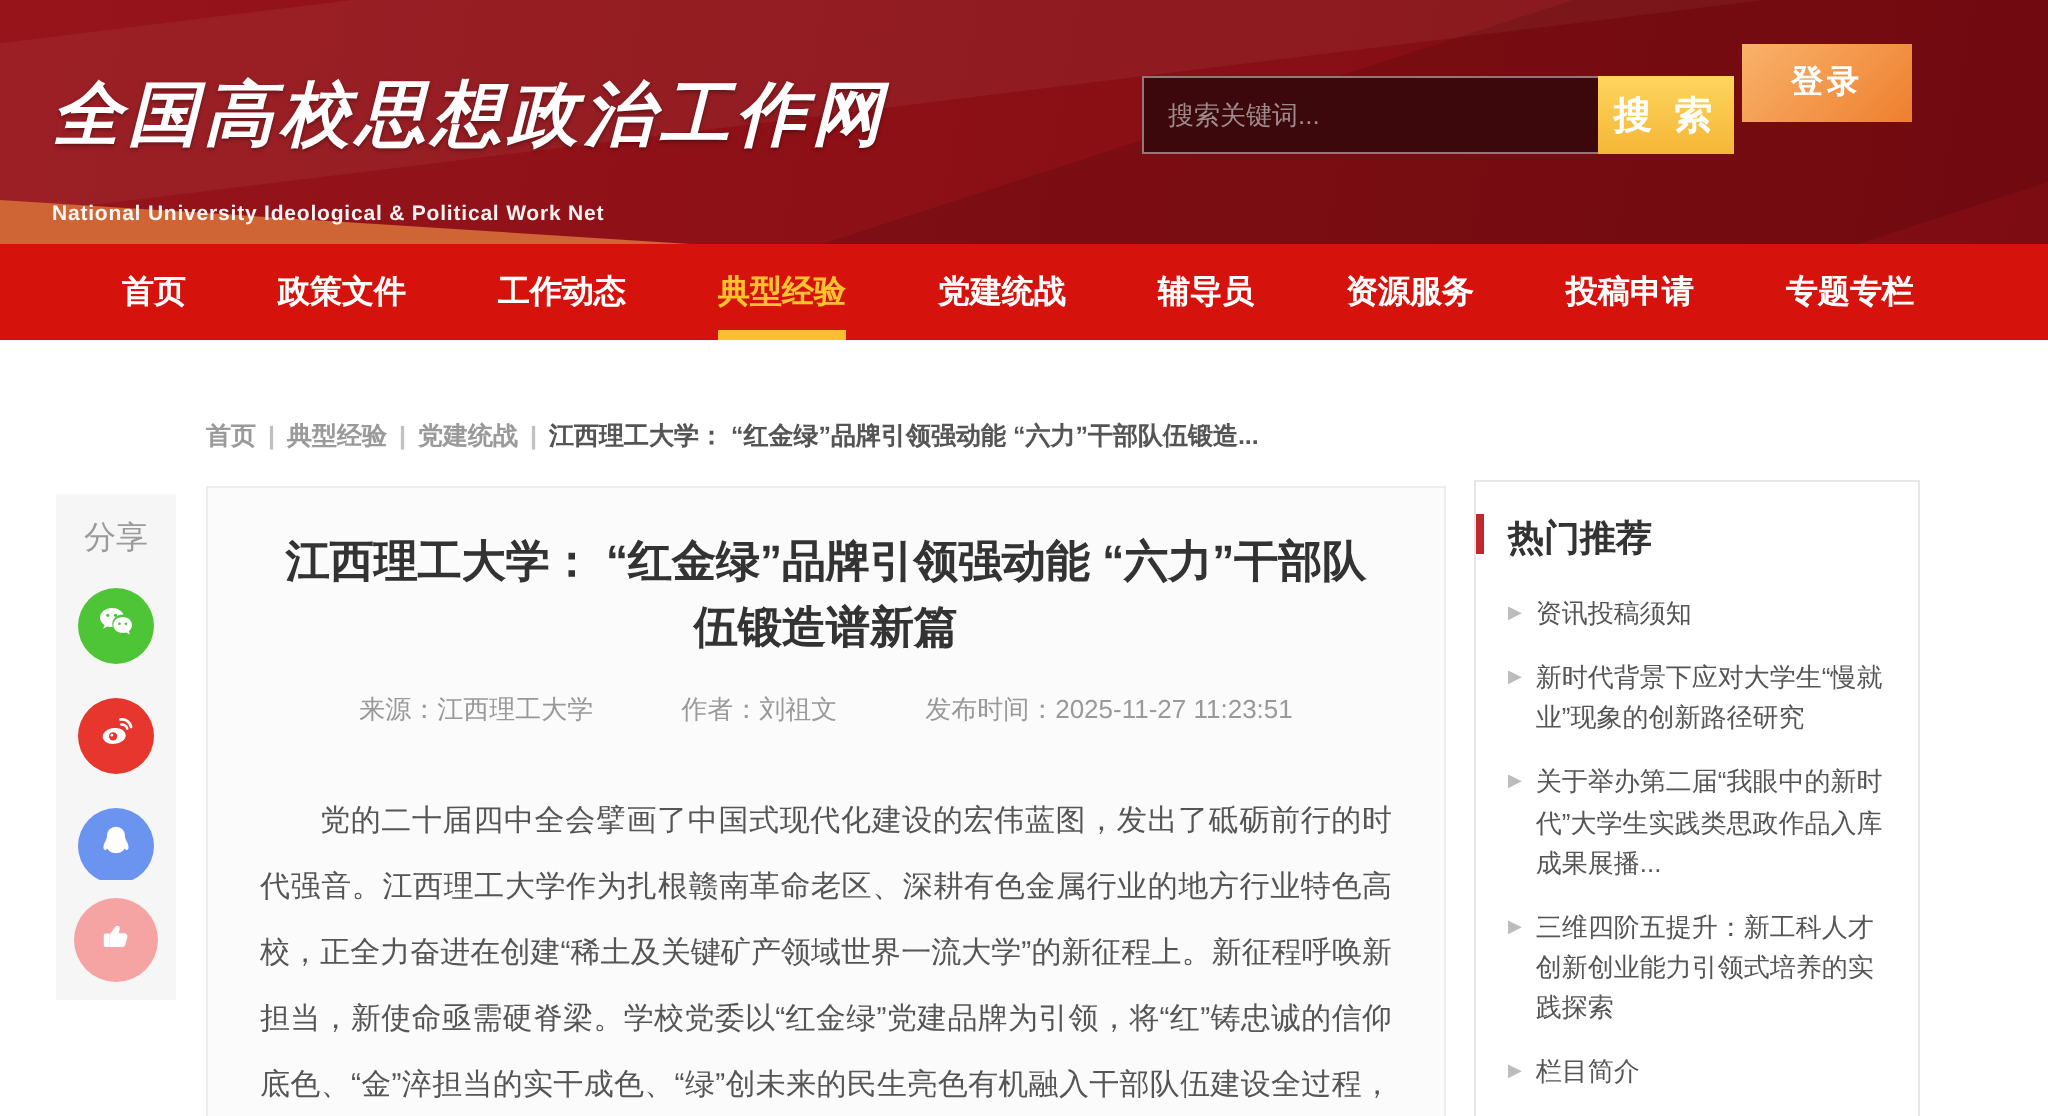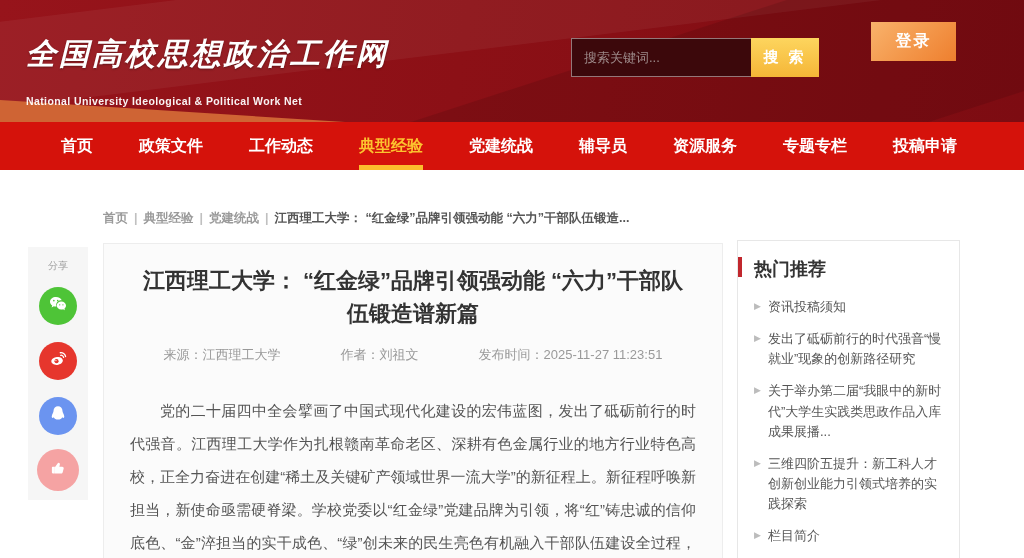--- a/index.html
+++ b/index.html
@@ -10,28 +10,28 @@
   
   .header { position:absolute; left:0; top:0; width:1024px; height:122px;
     background:linear-gradient(100deg,#97141b 0%,#8c1016 45%,#7d0c12 100%); overflow:hidden; }
   .header .streak1 { position:absolute; left:-6%; top:-46px; width:120%; height:86px;
     background:rgba(255,255,255,0.05); transform:rotate(-7deg); }
   .header .streak2 { position:absolute; right:-10%; top:10px; width:70%; height:160px;
     background:rgba(0,0,0,0.10); transform:rotate(-18deg); }
   .orange-wedge { position:absolute; left:0; bottom:0; width:345px; height:22px;
     background:#cf6434; clip-path:polygon(0 0,100% 100%,0 100%); }
   .logo { position:absolute; left:26px; top:34px; color:#fff; z-index:3; }
-  .logo-cn { font-size:30px; font-weight:bold; font-style:italic; letter-spacing:3px;
+  .logo-cn { font-size:35px; font-weight:bold; font-style:italic; letter-spacing:3px;
     text-shadow:0 1px 2px rgba(0,0,0,.35); font-family:"DejaVu Serif","Liberation Serif",serif; }
   .logo-en { font-size:10.5px; font-weight:bold; letter-spacing:.4px; margin-top:20px; opacity:.95; }
   .search-wrap { position:absolute; left:571px; top:38px; height:39px; display:flex; z-index:3; }
-  .search-input { width:180px; height:39px; background:#3c080b; border:1px solid rgba(255,255,255,.45);
+  .search-input { width:228px; height:39px; background:#3c080b; border:1px solid rgba(255,255,255,.45);
     border-right:none; color:#b9a6a6; font-size:13px; padding:0 12px; outline:none; }
   .search-input::placeholder { color:#9e8b8b; }
-  .search-btn { width:68px; height:39px; border:none; cursor:pointer; color:#fff; font-size:15px;
+  .search-btn { width:68px; height:39px; border:none; cursor:pointer; color:#fff; font-size:19px;
     font-weight:bold; letter-spacing:3px; background:linear-gradient(180deg,#fdd55e,#f5b637); }
   .login-btn { position:absolute; left:871px; top:22px; width:85px; height:39px; border:none; cursor:pointer;
     color:#fff; font-size:16px; font-weight:bold; letter-spacing:2px; z-index:3;
     background:linear-gradient(135deg,#f9b26b,#ee7f2e); }
 
   
   .nav { position:absolute; left:0; top:122px; width:1024px; height:48px; background:#d5120b;
     display:flex; align-items:center; padding-left:57px; gap:38px; z-index:4; }
   .nav-item { position:relative; color:#fff; font-size:16px; font-weight:600; height:48px;
     display:flex; align-items:center; cursor:pointer; white-space:nowrap; padding:0 4px; }
@@ -41,34 +41,34 @@
 
   
   .breadcrumb { position:absolute; left:103px; top:210px; font-size:12.5px; color:#9a9a9a; width:640px; white-space:nowrap;font-weight:bold; }
   .breadcrumb .sep { margin:0 6px; color:#c0c0c0; }
   .breadcrumb a { color:#9a9a9a; text-decoration:none; cursor:pointer; }
   .breadcrumb .current { color:#555; }
 
   
   .share-box { position:absolute; left:28px; top:247px; width:60px; background:#f6f6f6;
     padding:12px 0 6px; text-align:center; }
-  .share-label { color:#9b9b9b; font-size:10px; margin-bottom:14px; }
+  .share-label { color:#9b9b9b; font-size:16px; margin-bottom:14px; }
   .share-circle { width:38px; height:38px; border-radius:50%; margin:0 auto 17px; cursor:pointer;
     display:flex; align-items:center; justify-content:center; }
   .like-box { position:absolute; left:28px; top:440px; width:60px; background:#f6f6f6;
     padding:9px 0; text-align:center; }
   .like-circle { width:42px; height:42px; border-radius:50%; margin:0 auto; cursor:pointer;
     display:flex; align-items:center; justify-content:center; }
 
   
   .article { position:absolute; left:103px; top:243px; width:620px; height:360px;
     background:#fbfbfb; border:1px solid #ededed; }
   .article-title { margin:20px 28px 0; text-align:center; color:#333; font-size:22px;
     font-weight:bold; line-height:1.5; }
-  .article-meta { margin-top:16px; display:flex; justify-content:center; gap:60px;
+  .article-meta { margin-top:16px; display:flex; justify-content:center; gap:44px;
     color:#999; font-size:13px; }
   .article-body { margin:30px 26px 0; color:#555; font-size:15px; line-height:2.2;
     text-align:justify; text-indent:2em; }
 
   
   .sidebar { position:absolute; left:737px; top:240px; width:223px; height:330px;
     background:#fff; border:1px solid #e7e7e7; padding:16px 14px 0; }
   .sb-title-row { display:flex; align-items:flex-start; margin-bottom:16px; }
   .sb-bar { width:4px; height:20px; background:#c1272d; margin-left:-14px; margin-right:12px; }
   .sb-title { color:#333; font-size:18px; font-weight:bold; }
@@ -97,22 +97,22 @@
   </div>
 
   <div class="nav">
     <div class="nav-item">首页</div>
     <div class="nav-item">政策文件</div>
     <div class="nav-item">工作动态</div>
     <div class="nav-item active">典型经验</div>
     <div class="nav-item">党建统战</div>
     <div class="nav-item">辅导员</div>
     <div class="nav-item">资源服务</div>
+    <div class="nav-item">投稿申请</div>
     <div class="nav-item">专题专栏</div>
-    <div class="nav-item">投稿申请</div>
   </div>
 
   <div class="breadcrumb">
     <a>首页</a><span class="sep">|</span><a>典型经验</a><span class="sep">|</span><a>党建统战</a><span class="sep">|</span><span class="current">江西理工大学： “红金绿”品牌引领强动能 “六力”干部队伍锻造...</span>
   </div>
 
   <div class="share-box">
     <div class="share-label">分享</div>
     <div class="share-circle" style="background: rgb(78, 196, 55);">
       <span>
@@ -169,21 +169,21 @@
     <div class="sb-title-row">
       <div class="sb-bar"></div>
       <div class="sb-title">热门推荐</div>
     </div>
     <div class="sb-item">
       <span class="sb-caret">▶</span>
       <span class="sb-text">资讯投稿须知</span>
     </div>
     <div class="sb-item">
       <span class="sb-caret">▶</span>
-      <span class="sb-text">发出了砥砺前行的时代强音“慢就业”现象的创新路径研究</span>
+      <span class="sb-text">新时代背景下应对大学生“慢就业”现象的创新路径研究</span>
     </div>
     <div class="sb-item">
       <span class="sb-caret">▶</span>
       <span class="sb-text">关于举办第二届“我眼中的新时代”大学生实践类思政作品入库成果展播...</span>
     </div>
     <div class="sb-item">
       <span class="sb-caret">▶</span>
       <span class="sb-text">三维四阶五提升：新工科人才创新创业能力引领式培养的实践探索</span>
     </div>
     <div class="sb-item">

